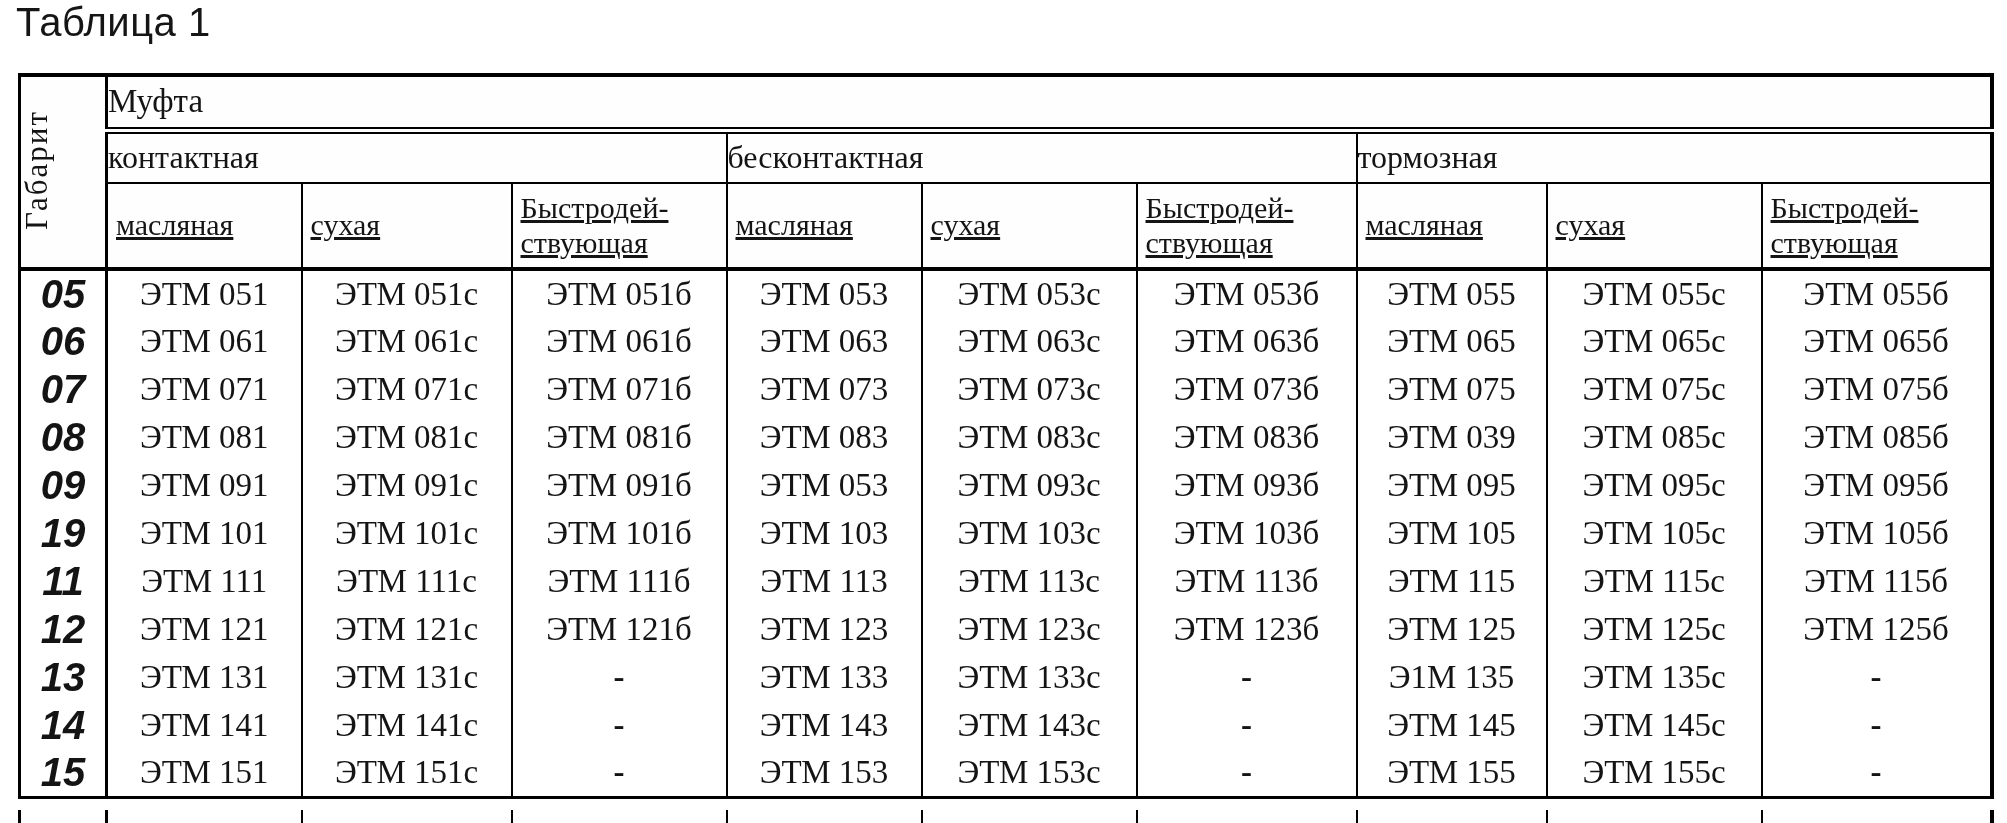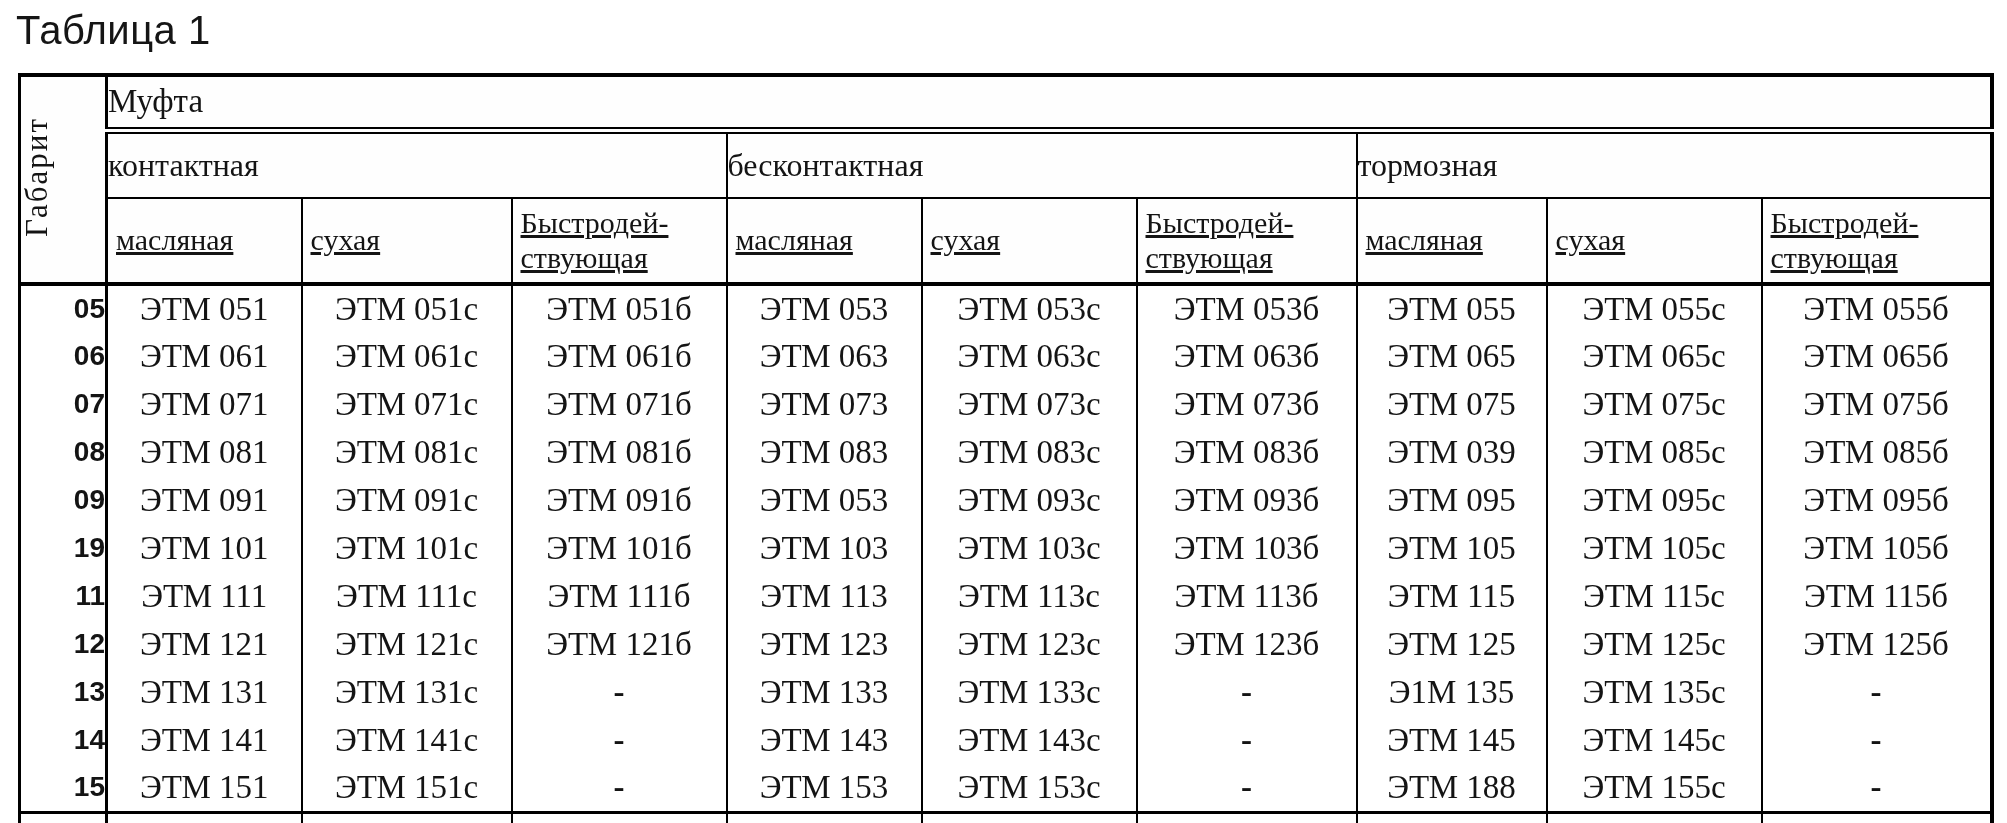--- a/index.html
+++ b/index.html
@@ -6,21 +6,21 @@
   body {
     width: 2007px; height: 823px;
     position: relative;
     background: #ffffff;
     overflow: hidden;
     font-family: "Liberation Serif", serif;
     color: #141414;
   }
   .page-title {
     position: absolute;
-    left: 16px; top: 8px;
+    left: 16px; top: 0px;
     font-family: "Liberation Sans", sans-serif;
     font-size: 40px;
     font-weight: 500;
     color: #151515;
     letter-spacing: 0.5px;
   }
   table.main {
     position: absolute;
     left: 18px; top: 73px;
     width: 1972px;
@@ -45,36 +45,37 @@
   }
   .vlabel {
     writing-mode: vertical-rl;
     transform: rotate(180deg);
     display: inline-block;
     font-size: 31px;
     letter-spacing: 2px;
     line-height: 1;
   }
   tr.r-span   { height: 55px; }
-  tr.r-group  { height: 68px; }
+  tr.r-group  { height: 53px; }
   tr.r-sub    { height: 86px; text-decoration: underline; }
   th.span-h   { font-size: 33px; border-bottom: 7px double #000; }
   th.group-h  { font-size: 32px; }
   th.sub-h    { font-size: 30px; line-height: 1.15; border-bottom: 4px solid #000; padding: 2px 8px; }
   tbody tr    { height: 48px; }
   tbody th.size {
     border: none;
     border-left: 3px solid #000;
     border-right: 3px solid #000;
     font-family: "Liberation Sans", sans-serif;
     font-weight: bold;
-    font-size: 28px;
-    text-align: right;
+    font-size: 40px;
+    text-align: center;
     vertical-align: middle;
     padding: 0;
+    font-style: italic;
   }
   tbody td {
     border: none;
     border-left: 2px solid #000;
     border-right: 2px solid #000;
     font-size: 33px;
     text-align: center;
     vertical-align: middle;
     padding: 0;
     white-space: nowrap;
@@ -272,21 +273,21 @@
   </tr>
 
   <tr>
     <th class="size">15</th>
     <td>ЭТМ 151</td>
     <td>ЭТМ 151с</td>
     <td class="dash">-</td>
     <td>ЭТМ 153</td>
     <td>ЭТМ 153с</td>
     <td class="dash">-</td>
-    <td>ЭТМ 188</td>
+    <td>ЭТМ 155</td>
     <td>ЭТМ 155с</td>
     <td class="dash">-</td>
   </tr>
 </tbody>
 </table>
 
 <table class="cont">
   <colgroup>
     <col style="width:87px">
     <col style="width:195px">

